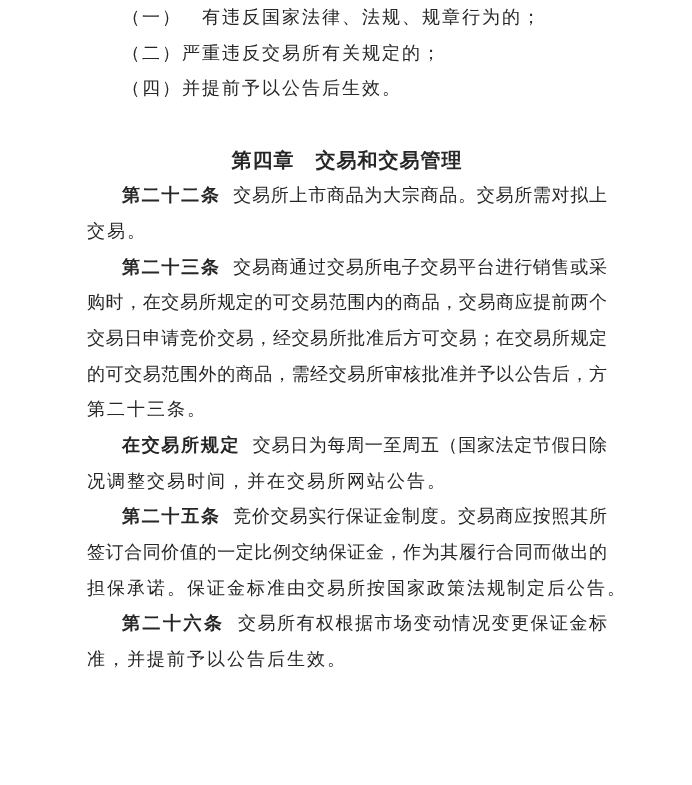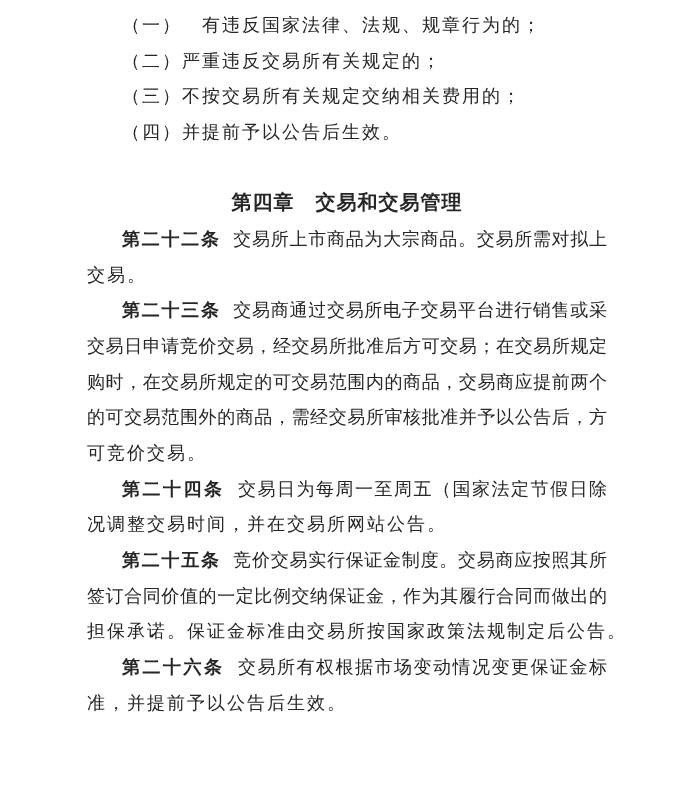--- a/index.html
+++ b/index.html
@@ -12,21 +12,21 @@
     width: 692px;
     height: 785px;
     background: var(--page-bg);
     color: var(--ink);
     font-family: "Liberation Serif", "DejaVu Serif", serif;
     overflow: hidden;
   }
   .doc-content {
     position: absolute;
     left: 87px;
-    top: 8px;
+    top: 0;
     width: 520px;
   }
   .doc-line {
     height: 35.68px;
     line-height: 35.68px;
     font-size: 18px;
     white-space: nowrap;
     overflow: visible;
   }
   
@@ -49,45 +49,44 @@
     letter-spacing: 1px;
   }
   .num-gap { display: inline-block; width: 12px; }
   .chapter-heading {
     height: 35.68px;
     line-height: 35.68px;
     margin: 35.68px 0 0 0;
     text-align: center;
     font-size: 20px;
     font-weight: bold;
-    font-family: Liberation Mono, monospace;
+    font-family: Liberation Sans, sans-serif;
     letter-spacing: 1px;
   }
 </style>
 </head>
 <body>
 
 <div class="page">
   <div class="doc-content">
     <div id="clause-list">
         <div class="doc-line clause">（一）　有违反国家法律、法规、规章行为的；</div>
         <div class="doc-line clause">（二）严重违反交易所有关规定的；</div>
-        <div class="doc-line clause">（三）不按交易所有关规定交纳相关费用的；</div>
         <div class="doc-line clause">（四）并提前予以公告后生效。</div>
       </div>
     <h2 class="chapter-heading">第四章　交易和交易管理</h2>
     <div id="articles">
         <div class="doc-line first fill"><span class="art-num">第二十二条</span><span class="num-gap"></span><span>交易所上市商品为大宗商品。交易所需对拟上</span></div>
         <div class="doc-line last"><span>交易。</span></div>
         <div class="doc-line first fill"><span class="art-num">第二十三条</span><span class="num-gap"></span><span>交易商通过交易所电子交易平台进行销售或采</span></div>
+        <div class="doc-line fill"><span>购时，在交易所规定的可交易范围内的商品，交易商应提前两个</span></div>
         <div class="doc-line fill"><span>交易日申请竞价交易，经交易所批准后方可交易；在交易所规定</span></div>
-        <div class="doc-line fill"><span>购时，在交易所规定的可交易范围内的商品，交易商应提前两个</span></div>
         <div class="doc-line fill"><span>的可交易范围外的商品，需经交易所审核批准并予以公告后，方</span></div>
-        <div class="doc-line last"><span>可竞价交易。</span></div>
-        <div class="doc-line first fill"><span class="art-num">第二十四条</span><span class="num-gap"></span><span>交易日为每周一至周五（国家法定节假日除</span></div>
+        <div class="doc-line last"><span>第二十三条。</span></div>
+        <div class="doc-line first fill"><span class="art-num">在交易所规定</span><span class="num-gap"></span><span>交易日为每周一至周五（国家法定节假日除</span></div>
         <div class="doc-line last"><span>况调整交易时间，并在交易所网站公告。</span></div>
         <div class="doc-line first fill"><span class="art-num">第二十五条</span><span class="num-gap"></span><span>竞价交易实行保证金制度。交易商应按照其所</span></div>
         <div class="doc-line fill"><span>签订合同价值的一定比例交纳保证金，作为其履行合同而做出的</span></div>
         <div class="doc-line last"><span>担保承诺。保证金标准由交易所按国家政策法规制定后公告。</span></div>
         <div class="doc-line first fill"><span class="art-num">第二十六条</span><span class="num-gap"></span><span>交易所有权根据市场变动情况变更保证金标</span></div>
         <div class="doc-line last"><span>准，并提前予以公告后生效。</span></div>
       </div>
   </div>
 </div>
 

